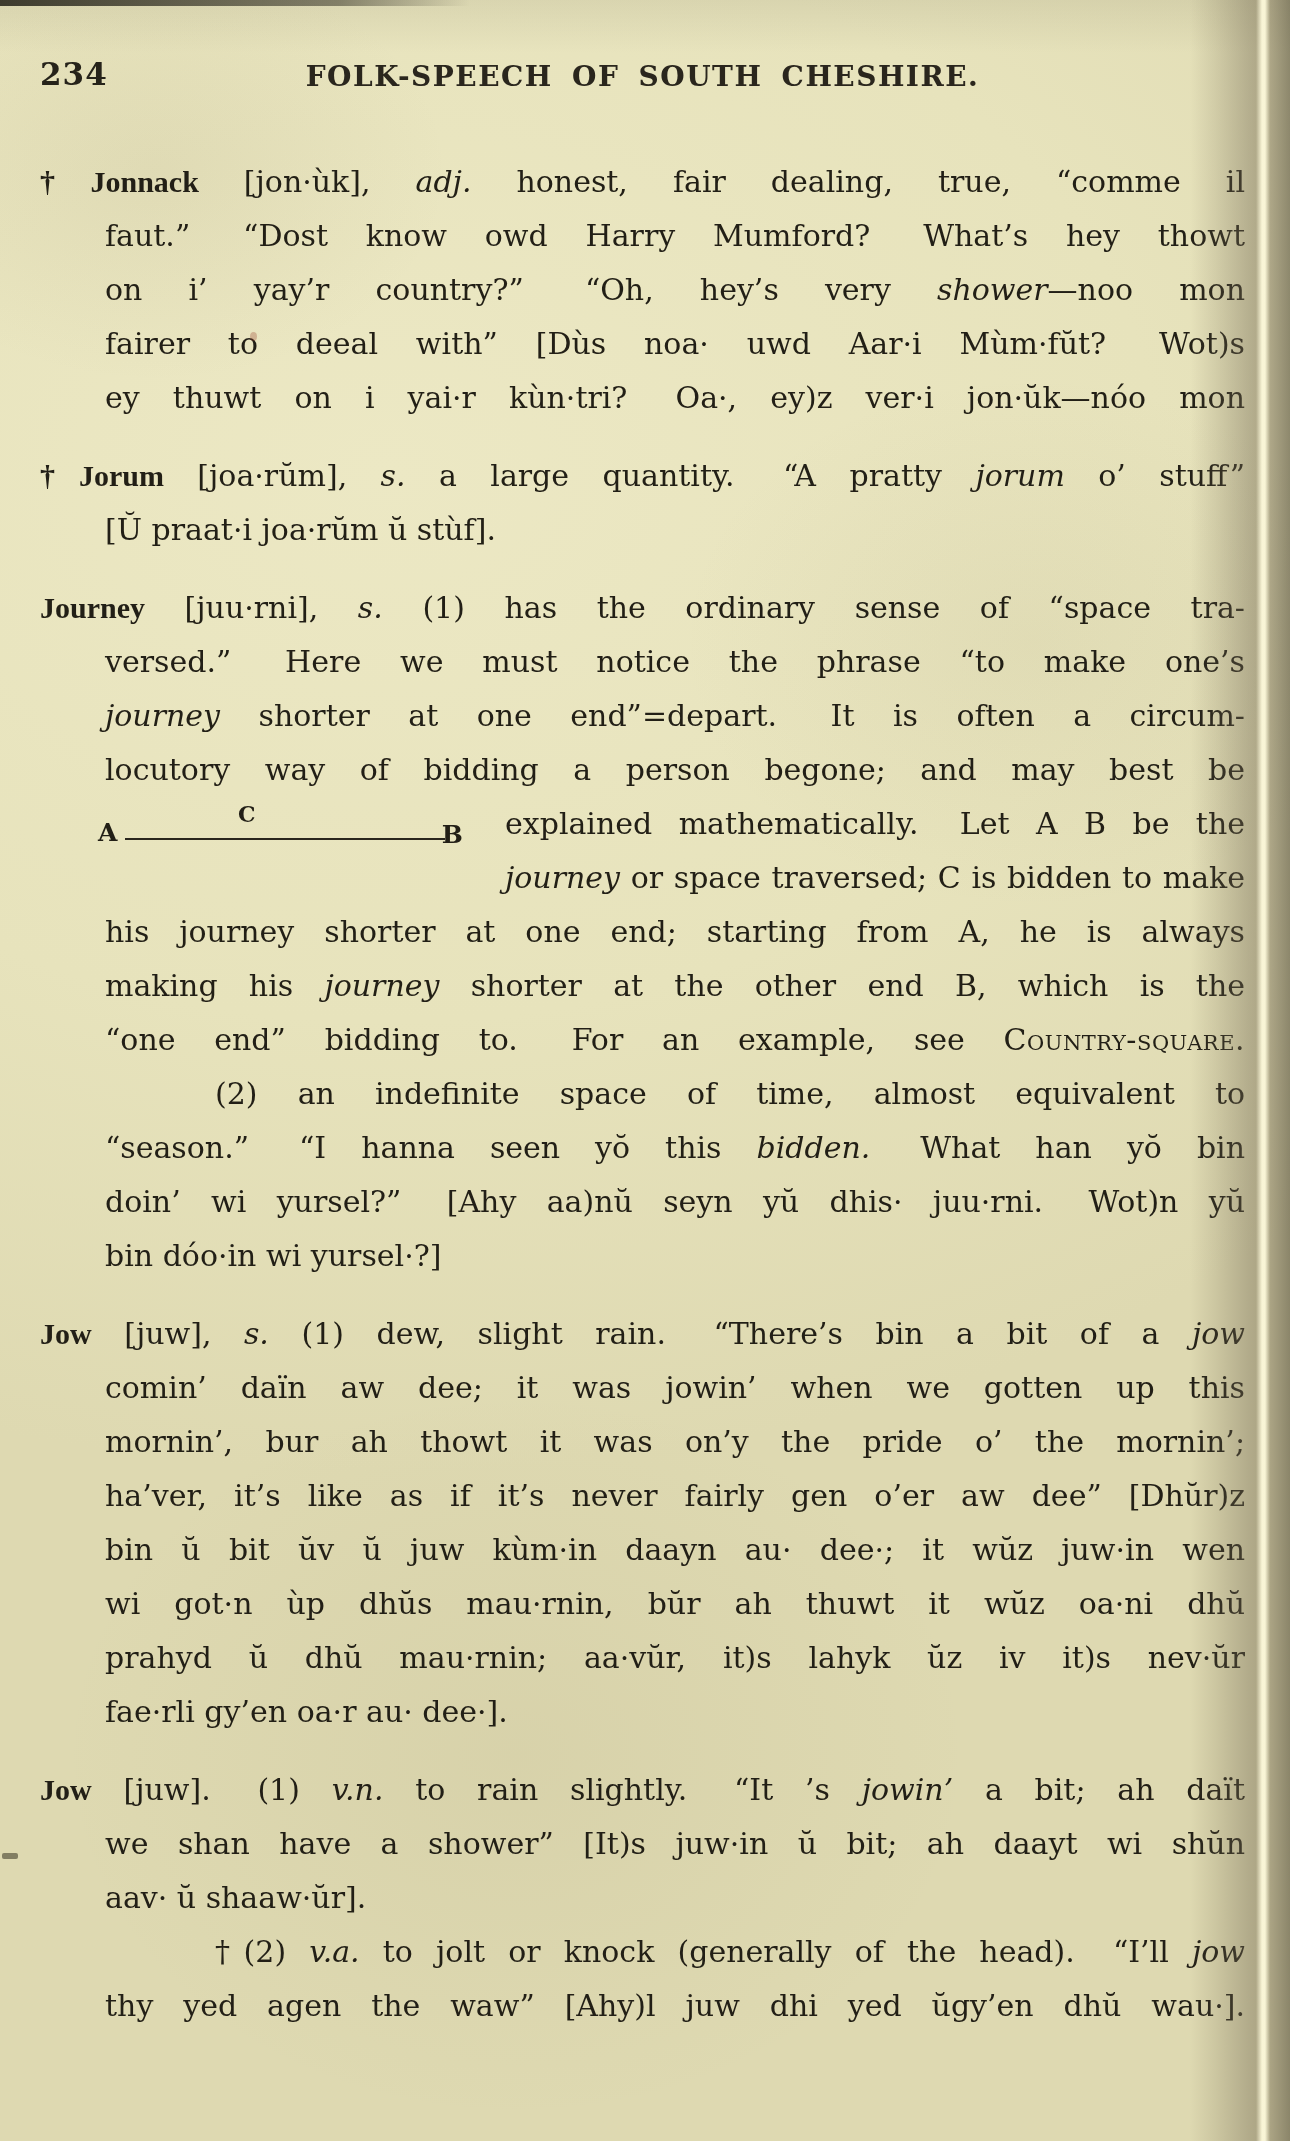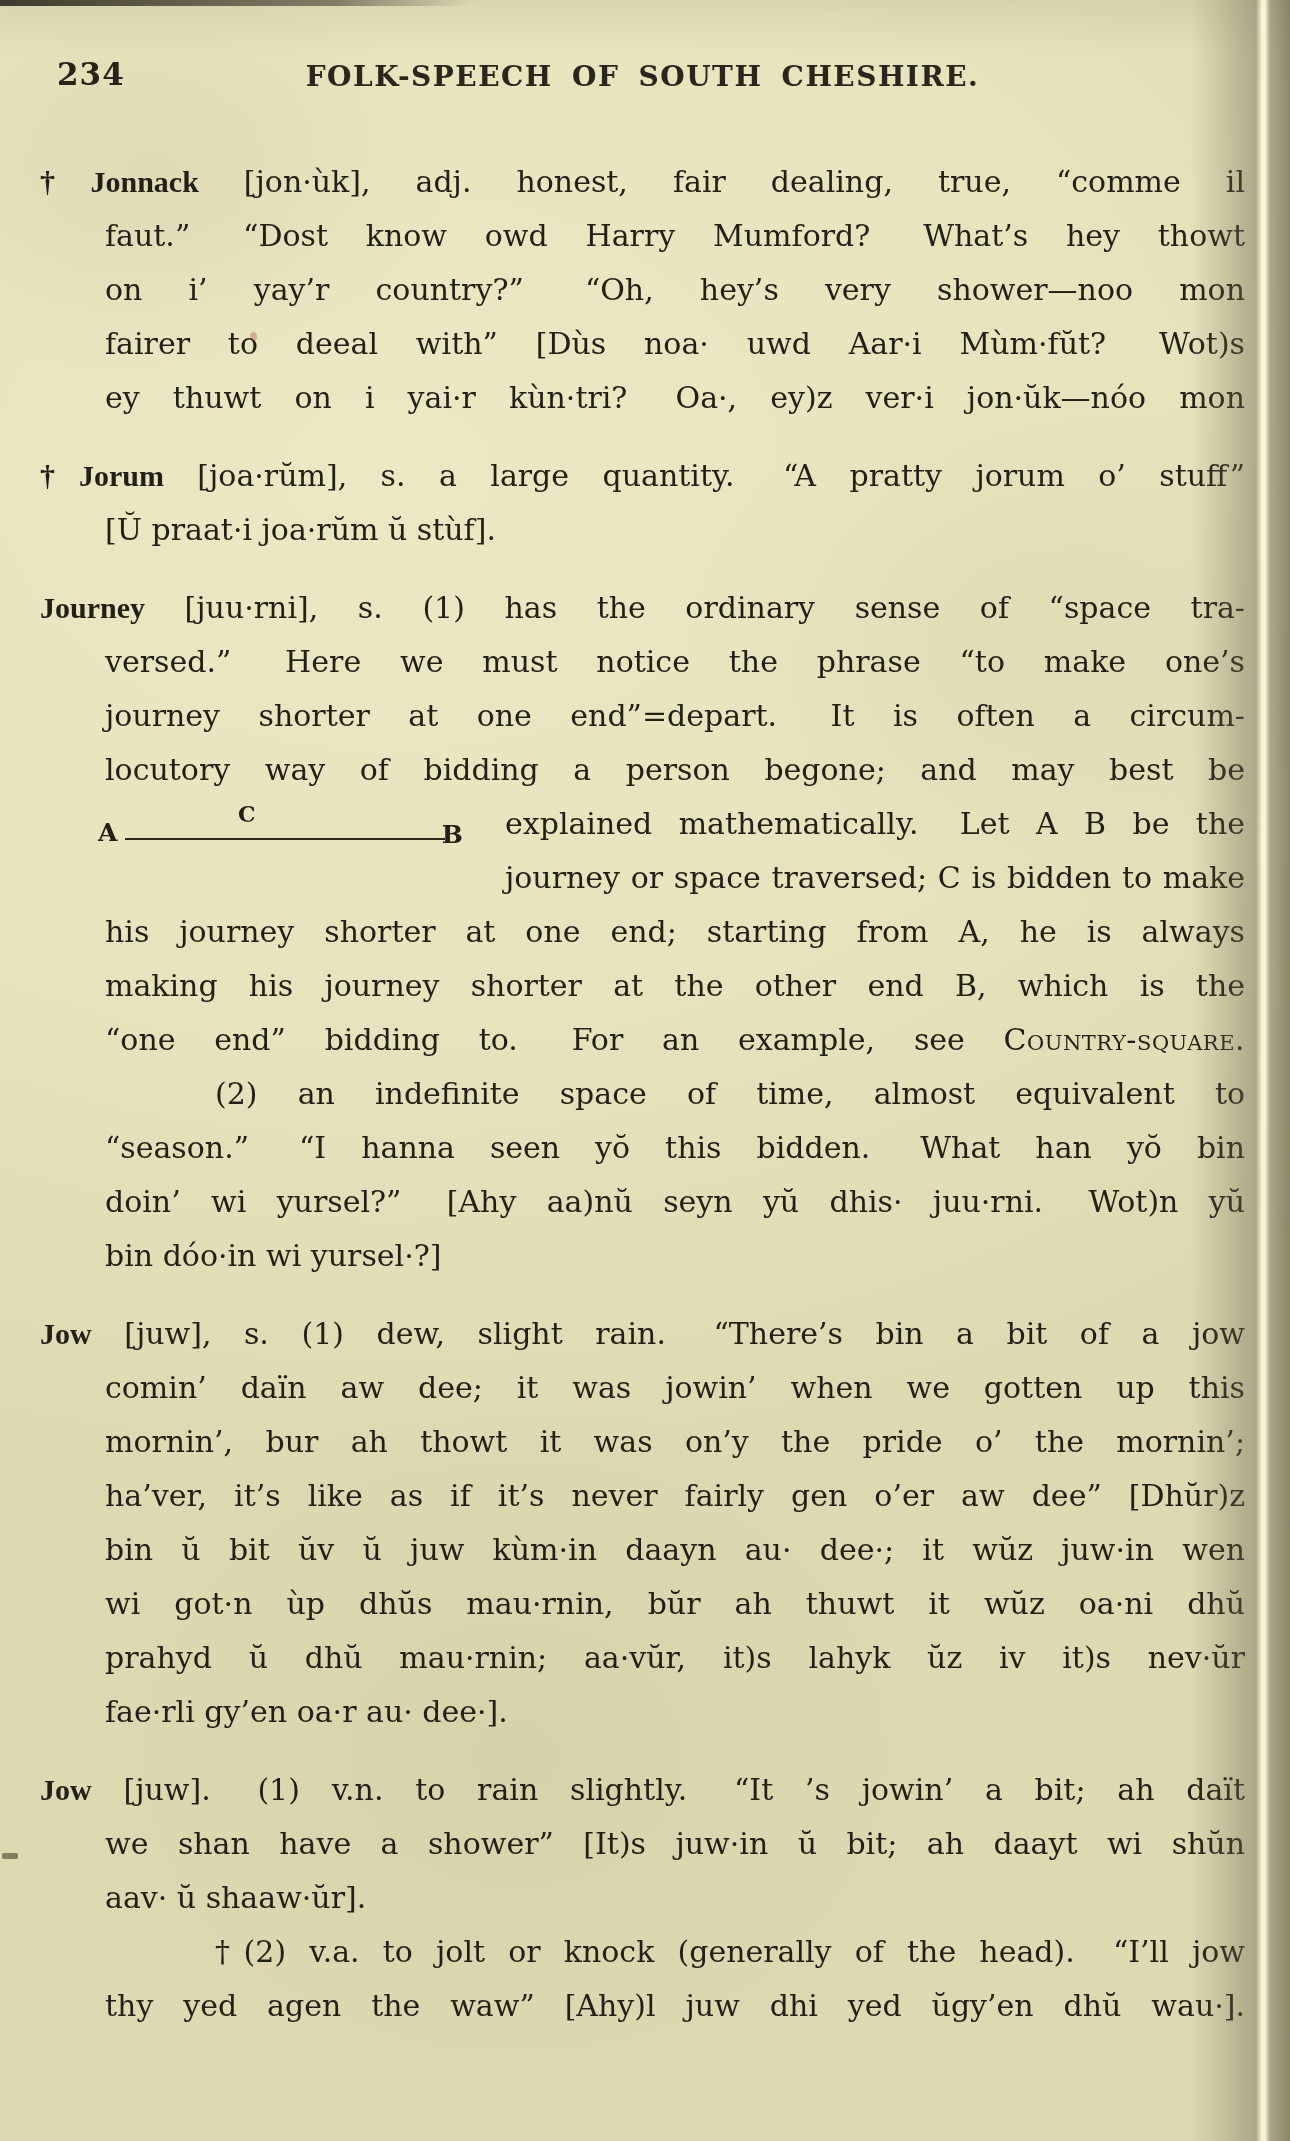--- a/index.html
+++ b/index.html
@@ -41,34 +41,34 @@
   }
   .margin-dash{
     position:absolute;left:2px;top:1853px;width:16px;height:6px;z-index:3;
     background:#45412f;opacity:.6;border-radius:2px;
   }
   .fleck{
     position:absolute;left:250px;top:332px;width:7px;height:9px;z-index:3;
     background:rgba(150,60,40,.30);border-radius:50%;
   }
   .header{position:relative;z-index:2;margin:0 45px 0 40px;width:1205px;height:44px;}
-  .pageno{position:absolute;left:0;top:1px;font-size:31px;font-weight:700;letter-spacing:1px;color:#26231a;margin-left:17px;}
+  .pageno{position:absolute;left:0;top:1px;font-size:31px;font-weight:700;letter-spacing:1px;color:#26231a;}
   .title{text-align:center;padding-top:5px;font-size:28px;font-weight:700;letter-spacing:1.5px;word-spacing:8px;color:#2a261d;}
   .entries{position:relative;z-index:2;margin:56px 0 0 40px;width:1205px;font-size:30px;}
   .entry{position:relative;}
   .entry + .entry{margin-top:24px;}
   .line{height:54px;line-height:54px;overflow:hidden;text-align:left;}
   .line.just{text-align:justify;text-align-last:justify;}
   .head{padding-left:0;}
   .cont{padding-left:65px;}
   .sub{padding-left:175px;}
   .diag{padding-left:465px;}
   .seg-n{font-style:normal;}
   .seg-b{font-weight:700;font-family:Liberation Serif, serif;}
-  .seg-i{margin-top:36px;}
+  .seg-i{font-style:italic;margin-top:36px;}
   .seg-sc{font-variant:small-caps;letter-spacing:.5px;}
   .diagram{position:absolute;left:58px;top:216px;width:365px;height:54px;}
   .dg-a,.dg-b,.dg-c{position:absolute;font-weight:700;line-height:1;}
   .dg-a{left:0;bottom:6px;font-size:25px;}
   .dg-b{right:0;bottom:4px;font-size:25px;}
   .dg-c{left:140px;bottom:26px;font-size:22px;}
   .dg-line{position:absolute;left:27px;right:18px;bottom:11px;height:0;border-top:2.5px solid #2a261d;}
 </style>
 </head>
 <body>

